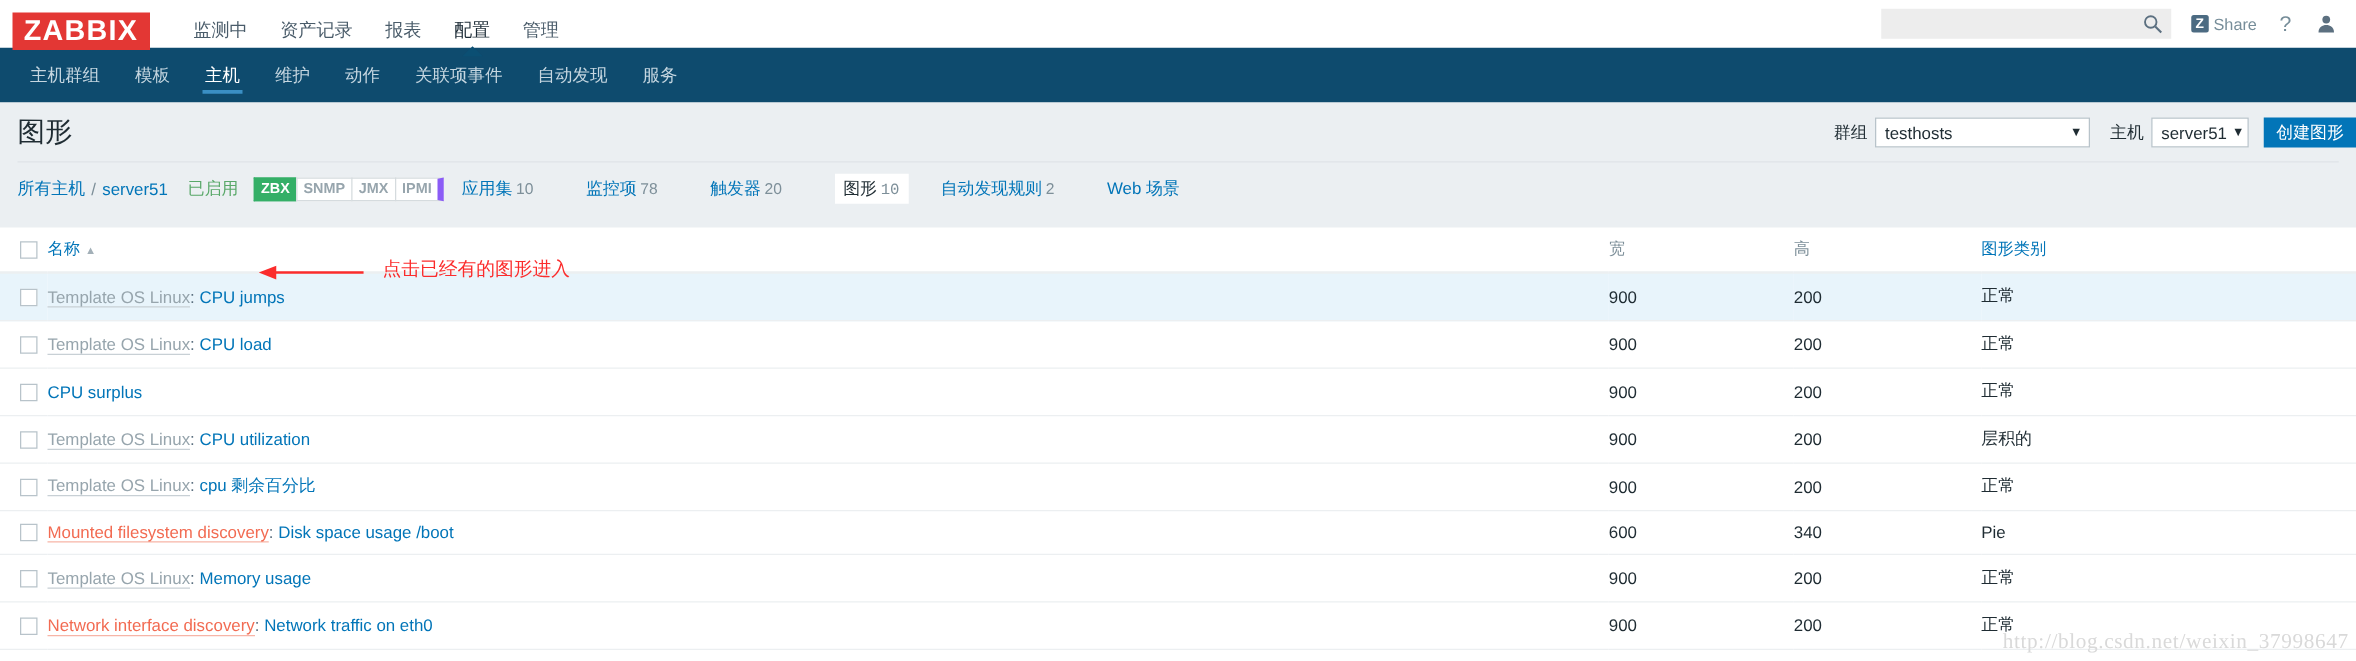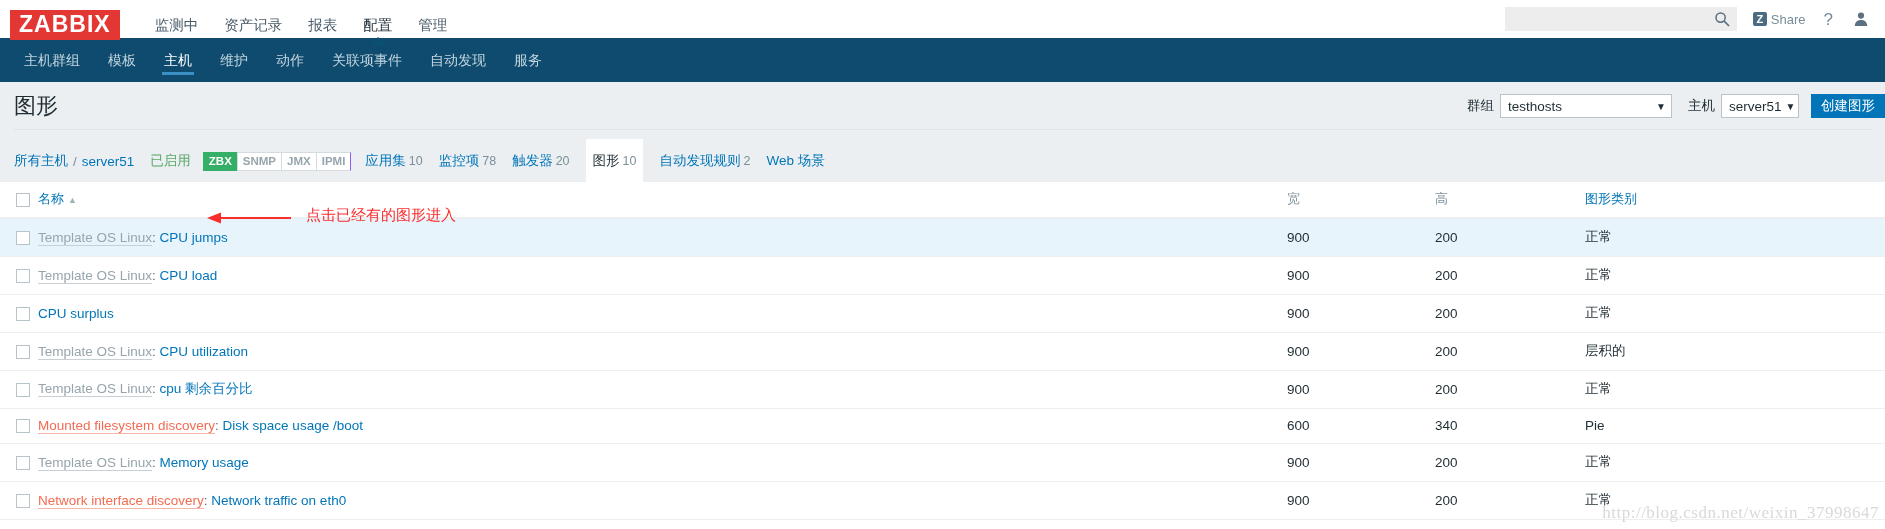--- a/index.html
+++ b/index.html
@@ -153,27 +153,28 @@
   .bc-enabled { color:#59a869; margin-left: 16px; margin-right: 12px; }
   .proto-group { display:flex; align-items:center; margin-right: 14px; }
   .proto {
     font-size: 11.5px; font-weight: bold;
     padding: 2px 5px 3px 5px;
     border: 1px solid #d5dbde;
     border-right: none;
     color:#97a5ad; background:#fff;
     line-height: 12px;
   }
-  .proto:last-child { border-right: 1px solid #8b5cf6; }
+  .proto:last-child { border-right: 5px solid #8b5cf6; }
   .proto.on { background:#34af67; border-color:#34af67; color:#fff; }
   .bc-tab { color:#0275b8; cursor:pointer; margin-right: 16px; white-space:nowrap; }
   .bc-tab .cnt { color:#7d8f99; font-size: 12.5px; margin-left: 3px; }
   .bc-tab.sel {
-    background:#fff; padding: 13px 7px; margin-right: 16px;
+    background:#fff; padding: 3px 7px; margin-right: 0;
     color:#1f2c33;
+    font-family:Liberation Mono, monospace;
   }
   .bc-tab.sel .cnt { color:#7d8f99; }
 
   
   .tablewrap { background:#fff; }
   table.grid { width: 100%; border-collapse: collapse; }
   table.grid thead th {
     font-size: 13px; color:#7d8f99; font-weight: normal;
     text-align: left; padding: 8px 0 9px 0;
     border-bottom: 2px solid #eceff1;
@@ -300,21 +301,21 @@
       <span class="bc-link">所有主机</span>
       <span class="bc-sep">/</span>
       <span class="bc-link">server51</span>
       <span class="bc-enabled">已启用</span>
       <span class="proto-group" id="protos">
           <span class="proto on">ZBX</span>
           <span class="proto">SNMP</span>
           <span class="proto">JMX</span>
           <span class="proto">IPMI</span>
         </span>
-      <span id="bctabs" style="display:flex;align-items:center;">
+      <span id="bctabs" style="display:flex;align-items:center;gap:26px;">
           <span class="bc-tab"><span>应用集</span><span class="cnt">10</span></span>
           <span class="bc-tab"><span>监控项</span><span class="cnt">78</span></span>
           <span class="bc-tab"><span>触发器</span><span class="cnt">20</span></span>
           <span class="bc-tab sel"><span>图形</span><span class="cnt">10</span></span>
           <span class="bc-tab"><span>自动发现规则</span><span class="cnt">2</span></span>
           <span class="bc-tab"><span>Web 场景</span></span>
         </span>
     </div>
   </div>
 

